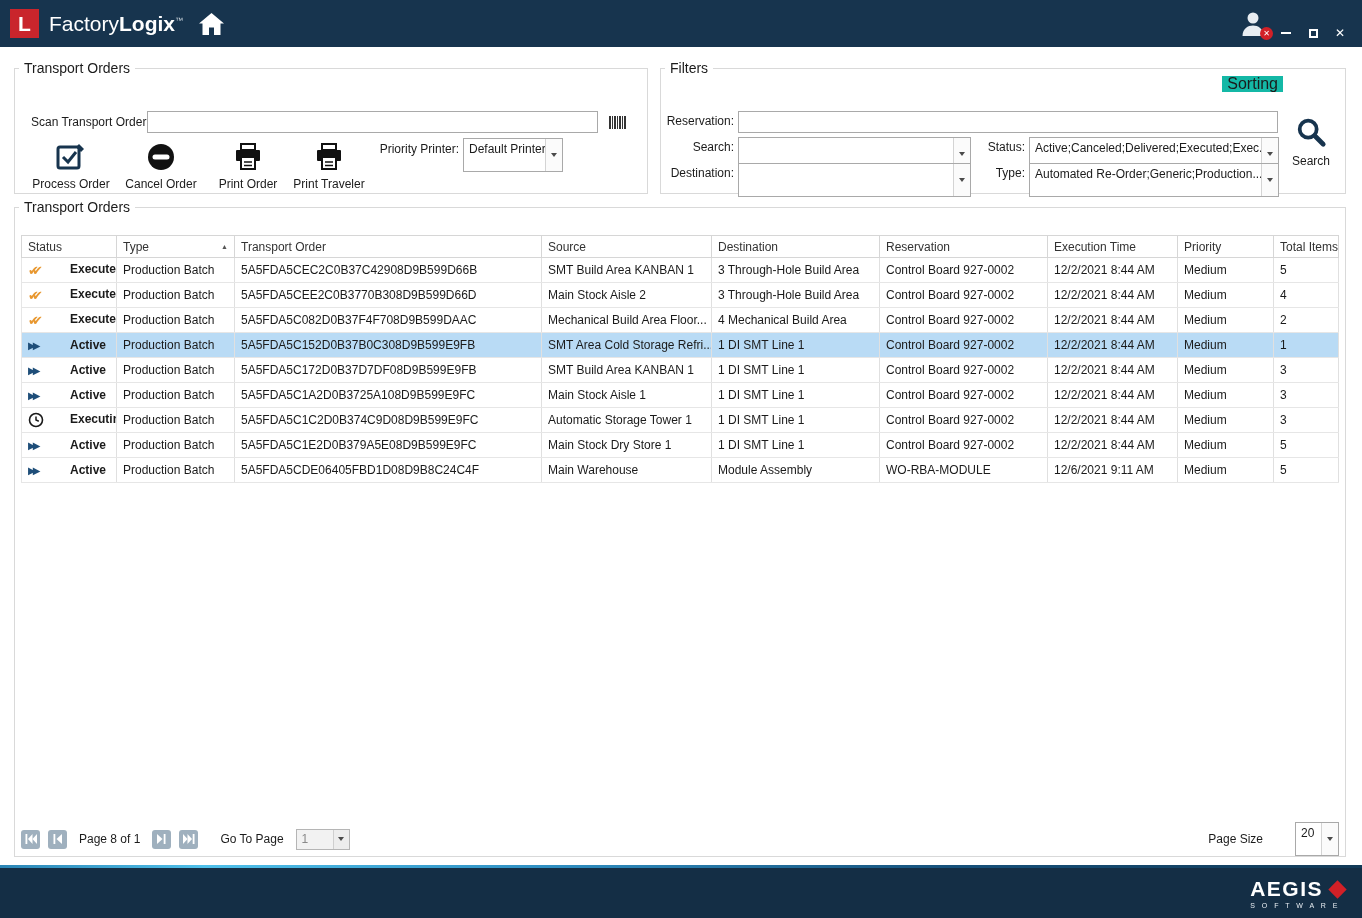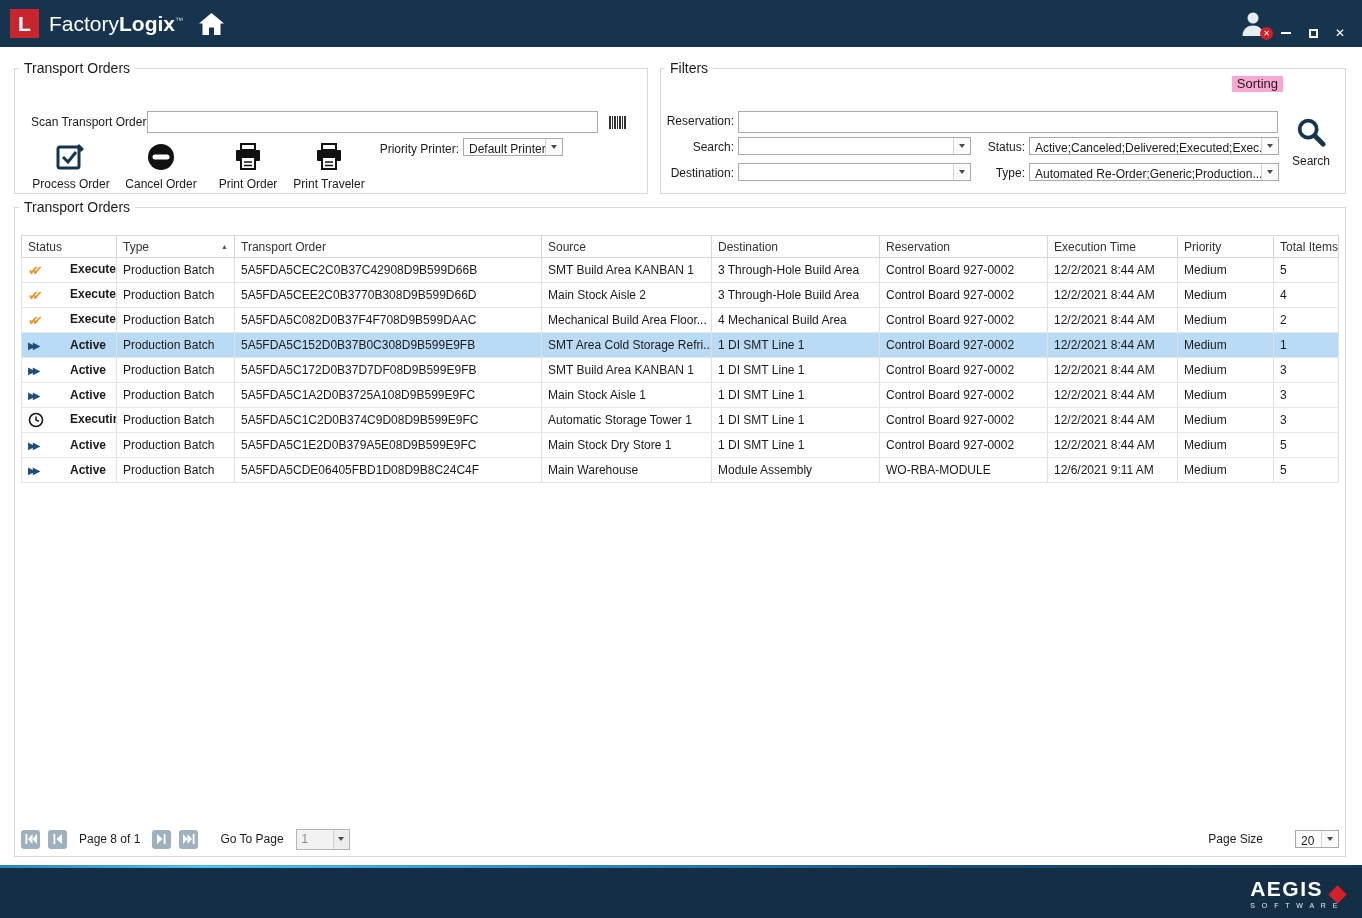--- a/index.html
+++ b/index.html
@@ -24,21 +24,21 @@
   .win-min-glyph { width: 10px; height: 2px; background: #fff; }
   .win-max-glyph { width: 9px; height: 9px; border: 2px solid #fff; }
   .win-close-glyph { color: #fff; font-size: 12px; line-height: 12px; }
 
   
   .content { position: absolute; top: 47px; left: 0; right: 0; height: 818px; background: #fff; }
   fieldset { border: 1px solid #d9d9d9; position: relative; min-width: 0; background: #fff; }
   legend { font-size: 14px; color: #1b1b1b; padding: 0 5px; margin-left: 4px; }
   .lbl { font-size: 12px; color: #1b1b1b; white-space: nowrap; }
   .tinput { border: 1px solid #a9a9a9; height: 22px; font: 12px "Liberation Sans", sans-serif; padding: 0 5px; background: #fff; }
-  .combo { border: 1px solid #a9a9a9; height: 18px; background: #fff; display: flex; align-items: stretch; cursor: default; }
+  .combo { border: 1px solid #a9a9a9; height: 34px; background: #fff; display: flex; align-items: stretch; cursor: default; }
   .combo-val { flex: 1; font-size: 12px; padding: 3px 5px; white-space: nowrap; overflow: hidden; color: #1b1b1b; }
   .combo-btn { width: 17px; display: flex; align-items: center; justify-content: center; background: #fbfbfb; border-left: 1px solid #d4d4d4; }
   .combo-arrow { width: 0; height: 0; border-left: 3.5px solid transparent; border-right: 3.5px solid transparent; border-top: 4.5px solid #4a4a4a; }
 
   .panels-row { position: absolute; top: 13px; left: 14px; right: 16px; height: 134px; display: flex; gap: 12px; }
   .transport-panel { width: 634px; flex: none; }
   .filters-panel { flex: 1; }
 
   
   .scan-label { position: absolute; left: 16px; top: 39px; }
@@ -48,21 +48,21 @@
   .tool-btn .icon-slot { height: 34px; display: flex; align-items: center; justify-content: center; }
   .tool-btn .lbl { display: block; margin-top: 3px; }
   .btn-process { left: 12px; }
   .btn-cancel { left: 102px; }
   .btn-printorder { left: 189px; }
   .btn-printtraveler { left: 270px; }
   .traveler-label { position: absolute; left: 352px; top: 66px; width: 92px; text-align: right; }
   .traveler-combo { position: absolute; left: 448px; top: 62px; width: 100px; }
 
   
-  .sorting-label { position: absolute; top: 0; right: 62px; font-size: 13px; color: #1b1b1b; background: #f9a8d4; padding: 0 5px; line-height: 16px; }
+  .sorting-label { position: absolute; top: 0; right: 62px; font-size: 16px; color: #1b1b1b; background: #14b8a6; padding: 0 5px; line-height: 16px; }
   .f-label { position: absolute; text-align: right; }
   .lbl-reservation { left: 0; width: 73px; top: 38px; }
   .lbl-source      { left: 0; width: 73px; top: 64px; }
   .lbl-destination { left: 0; width: 73px; top: 90px; }
   .lbl-status { left: 318px; width: 46px; top: 64px; }
   .lbl-type   { left: 318px; width: 46px; top: 90px; }
   .in-reservation { position: absolute; left: 77px; top: 35px; width: 540px; }
   .cb-source      { position: absolute; left: 77px; top: 61px; width: 233px; }
   .cb-destination { position: absolute; left: 77px; top: 87px; width: 233px; }
   .cb-status { position: absolute; left: 368px; top: 61px; width: 250px; }
@@ -107,21 +107,21 @@
               background: #ededed; border-left: 1px solid #cfcfcf; }
   .pager-right { display: flex; align-items: center; gap: 8px; }
   .pagesize-combo { width: 44px; margin-left: 20px; }
 
   
   .glowline { position: absolute; bottom: 50px; left: 0; right: 0; height: 3px;
               background: linear-gradient(90deg, #2b85b5 0%, #4fc0ea 15%, #2f8fc2 40%, #16507a 70%, #123a57 100%); }
   .footer { position: absolute; bottom: 0; left: 0; right: 0; height: 50px; background: #142E45;
             display: flex; align-items: center; justify-content: flex-end; padding-right: 18px; }
   .aegis { text-align: left; }
-  .aegis-top { display: flex; align-items: flex-end; }
+  .aegis-top { display: flex; align-items: center; }
   .aegis-name { color: #fff; font-weight: bold; font-size: 21px; letter-spacing: 1.5px; }
   .aegis-diamond { width: 13px; height: 13px; background: #D22027; transform: rotate(45deg);
                    display: inline-block; margin-left: 8px; }
   .aegis-sub { color: #e8edf2; font-size: 7px; letter-spacing: 2.5px; margin-top: 1px; }
 </style>
 </head>
 <body>
 
 <div class="app">
 

